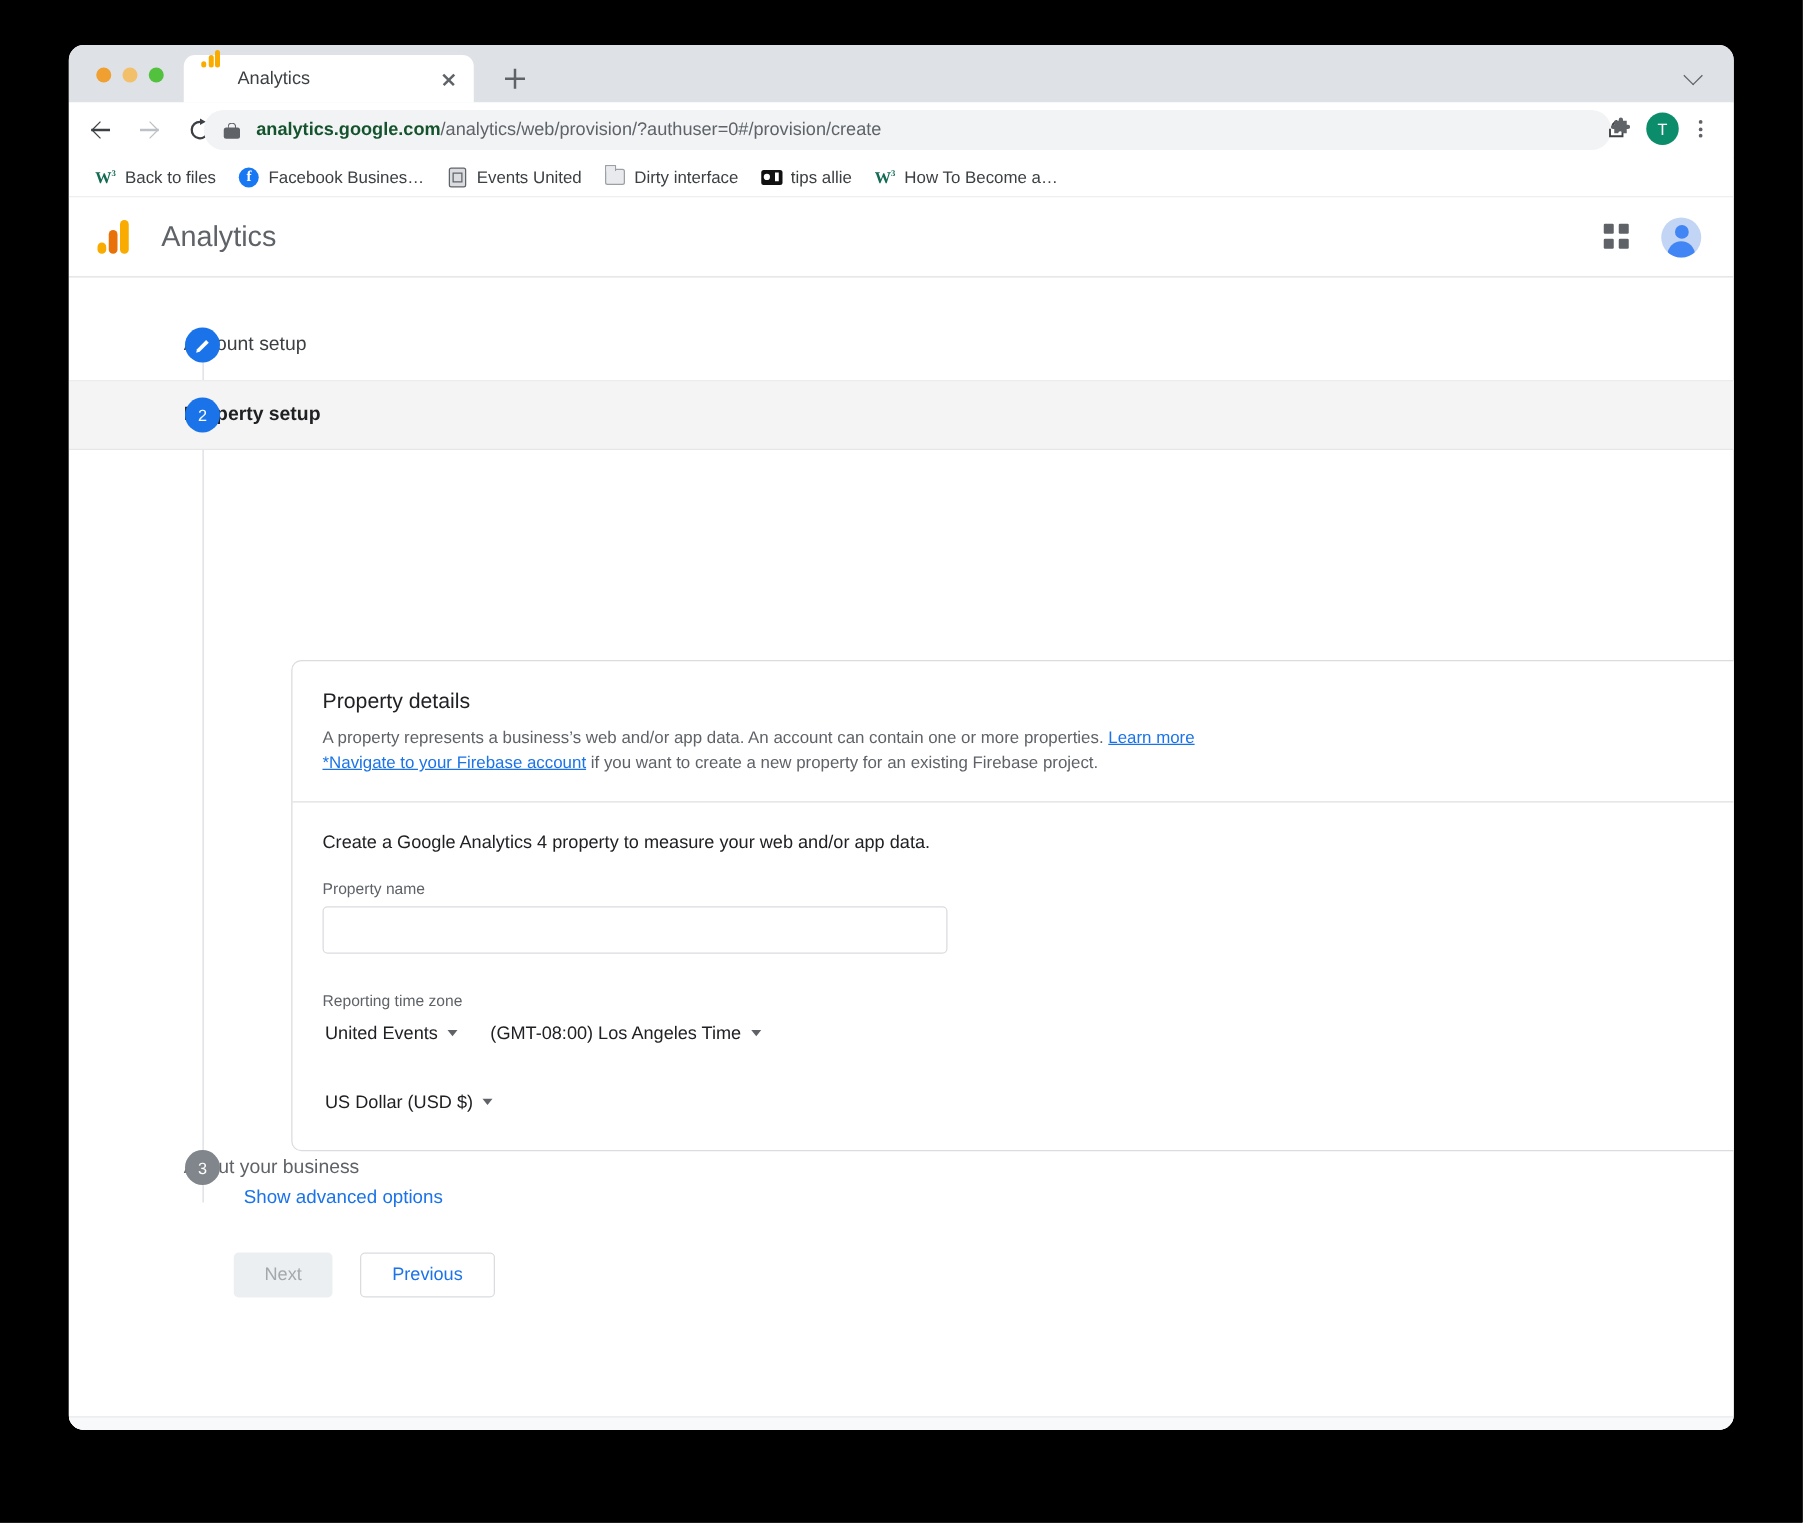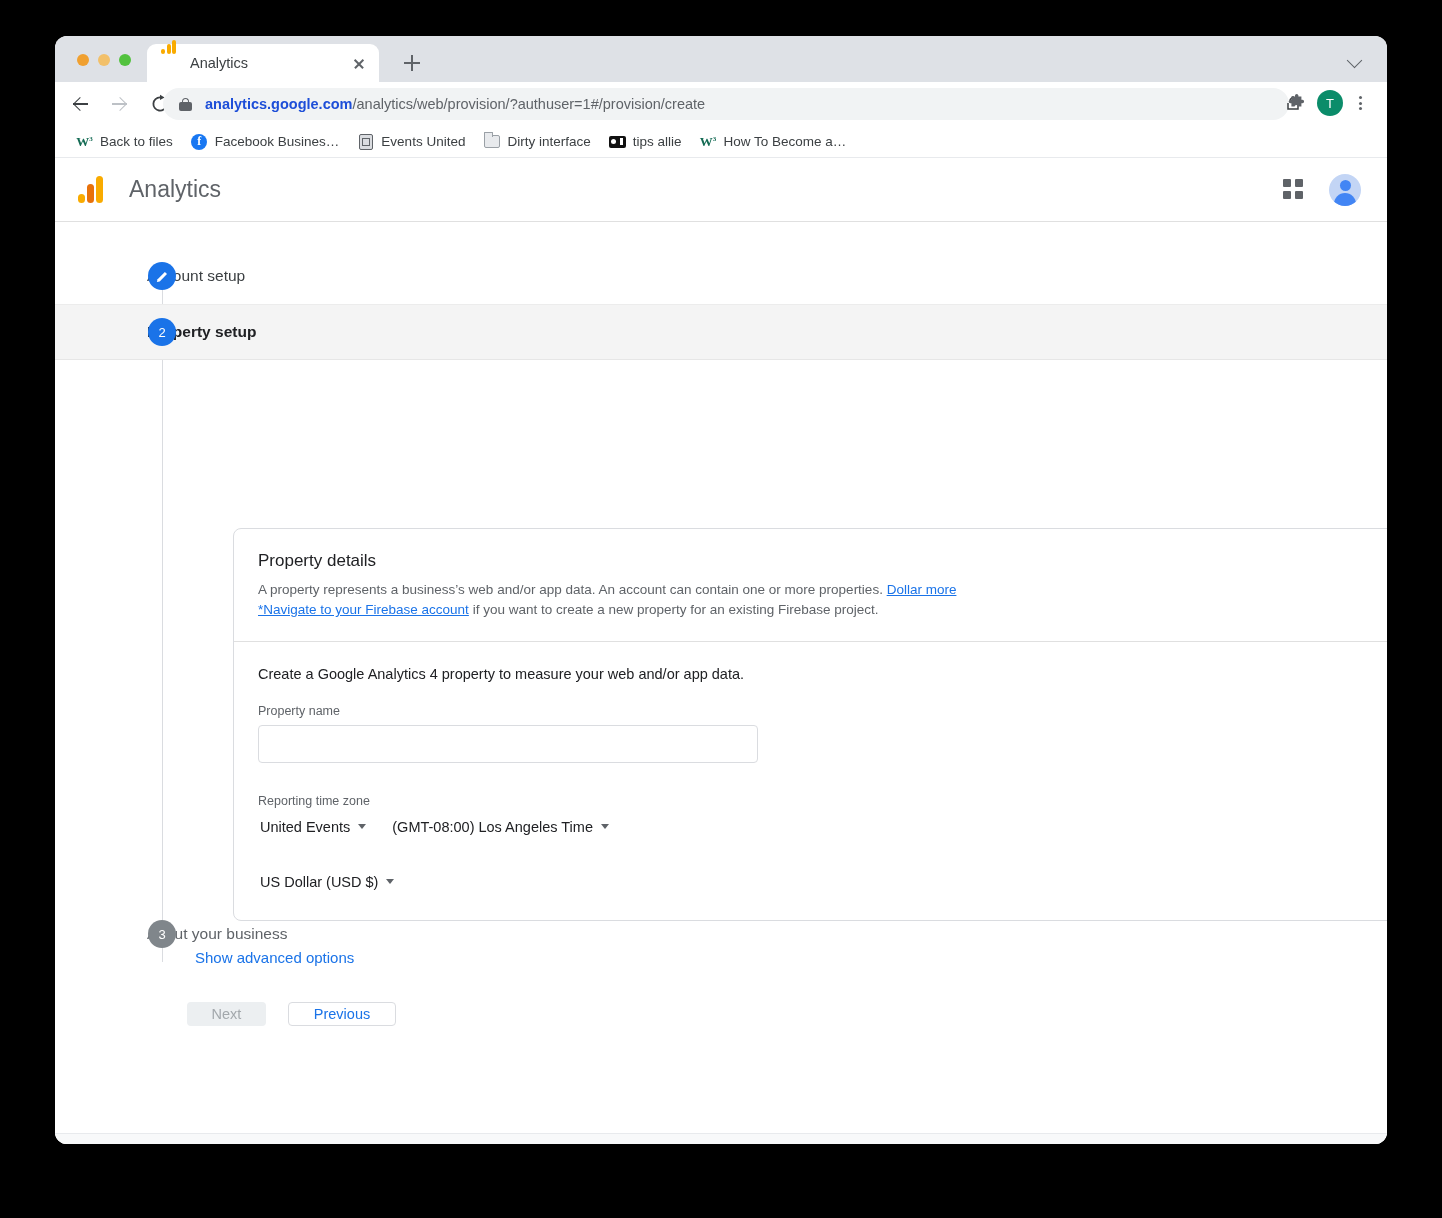--- a/index.html
+++ b/index.html
@@ -111,21 +111,21 @@
     width: 1126px; height: 32px;
     background: #f1f3f4; border-radius: 16px;
     display: flex; align-items: center; padding-left: 16px;
   }
   .lock { width: 13px; height: 15px; position: relative; flex: 0 0 13px; }
   .lock .body { position: absolute; left: 0; bottom: 1px; width: 13px; height: 9px;
     background: #5f6368; border-radius: 2px; }
   .lock .shackle { position: absolute; left: 3px; bottom: 8px; width: 7px; height: 6px;
     border: 1.8px solid #5f6368; border-bottom: none; border-radius: 4px 4px 0 0; }
   .url { margin-left: 13px; font-size: 14.5px; color: #5f6368; white-space: nowrap; }
-  .url b { color: #1d4ed8; font-weight: 600; }
+  .url b { color: #14532d; font-weight: 600; }
   .omni-actions { position: absolute; right: 42px; top: 8px; display: flex; gap: 10px; align-items: center; }
   .ic { width: 28px; height: 28px; position: relative; cursor: pointer; }
   .tb-right { position: absolute; right: 16px; top: 7px; display: flex; gap: 6px; align-items: center; }
   .avatar-g {
     width: 26px; height: 26px; border-radius: 50%;
     background: #0b8c6a; color: #fff; font-size: 13px;
     display: flex; align-items: center; justify-content: center;
     cursor: pointer;
   }
   .kebab { width: 22px; height: 26px; position: relative; cursor: pointer; }
@@ -242,21 +242,21 @@
     display: inline-flex; align-items: center; gap: 8px;
     font-size: 14.5px; color: #202124; cursor: pointer; padding: 4px 2px;
   }
   .caret { width: 0; height: 0; border-left: 4.5px solid transparent;
     border-right: 4.5px solid transparent; border-top: 5px solid #5f6368; }
   .note { font-size: 13.5px; color: #5f6368; margin-top: 28px; }
   
   .adv { position: absolute; left: 140px; top: 791px; font-size: 15px; color: #1a73e8; cursor: pointer; font-weight: 500; }
   .btnrow { position: absolute; left: 132px; top: 844px; display: flex; gap: 22px; }
   .btn {
-    height: 24px; border-radius: 4px; font-size: 14.5px;
+    height: 36px; border-radius: 4px; font-size: 14.5px;
     display: flex; align-items: center; justify-content: center;
     cursor: pointer; font-family: "Liberation Sans", sans-serif;
   }
   .btn-next { width: 79px; background: #eceff1; color: #a3a8ac; border: none; }
   .btn-prev { width: 108px; background: #fff; color: #1a73e8; border: 1px solid #dadce0; font-weight: 500; }
   
   .footer {
     position: absolute; left: 0; right: 0; bottom: 0;
     height: 57px; background: #f8f9fa; border-top: 1px solid #e8eaed;
     display: flex; align-items: center; justify-content: center;
@@ -293,21 +293,21 @@
         <svg width="20" height="20" viewBox="0 0 20 20">
           <path d="M10 3.4a6.6 6.6 0 1 0 6.4 8.2" fill="none" stroke="#3c4043" stroke-width="1.8" stroke-linecap="round"></path>
           <path d="M10 0.8 L10 6 L14.6 3.4 Z" fill="#3c4043"></path>
         </svg>
       </div>
       <div class="omnibox">
         <span class="lock">
           <span class="shackle"></span>
             <span class="body"></span>
         </span>
-        <span class="url"><b>analytics.google.com</b><span>/analytics/web/provision/?authuser=1#/provision/create</span></span>
+        <span class="url"><b>analytics.google.com</b><span>/analytics/web/provision/?authuser=0#/provision/create</span></span>
       </div>
       <div class="omni-actions">
         <span class="ic">
           <svg width="18" height="18" viewBox="0 0 18 18" style="position:absolute;left:5px;top:5px">
             <path d="M4 8 v6 h10 v-6" fill="none" stroke="#3c4043" stroke-width="1.5"></path>
             <path d="M9 1.8 v8.4 M9 1.8 L6.2 4.6 M9 1.8 L11.8 4.6" fill="none" stroke="#3c4043" stroke-width="1.5" stroke-linecap="round"></path>
           </svg>
         </span>
         <span class="ic">
           <svg width="20" height="20" viewBox="0 0 20 20" style="position:absolute;left:4px;top:4px">
@@ -412,21 +412,21 @@
         <div class="step todo" style="margin-top:546px">
           <span class="step-badge badge-todo">3</span>
           <span class="step-label">About your business</span>
         </div>
       </div>
 
       <div class="card">
         <div class="card-head">
           <div class="card-title">Property details</div>
           <div class="card-desc">
-            <span>A property represents a business’s web and/or app data. An account can contain one or more properties. </span><span class="lnk">Dollar more</span><br>
+            <span>A property represents a business’s web and/or app data. An account can contain one or more properties. </span><span class="lnk">Learn more</span><br>
             <span class="lnk">*Navigate to your Firebase account</span><span> if you want to create a new property for an existing Firebase project.</span>
           </div>
         </div>
         <div class="card-body">
           <div class="lead">Create a Google Analytics 4 property to measure your web and/or app data.</div>
 
           <div class="fieldlabel">Property name</div>
           <input class="textinput" type="text" value="" placeholder="" style="">
 
           <div class="gap"></div>

